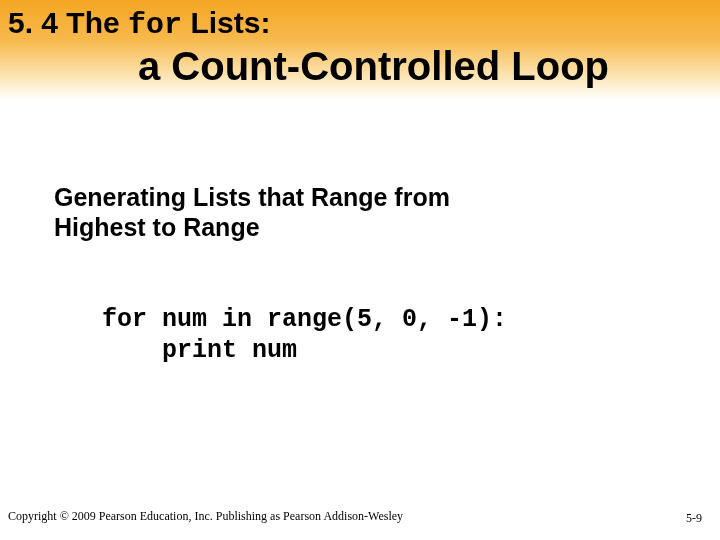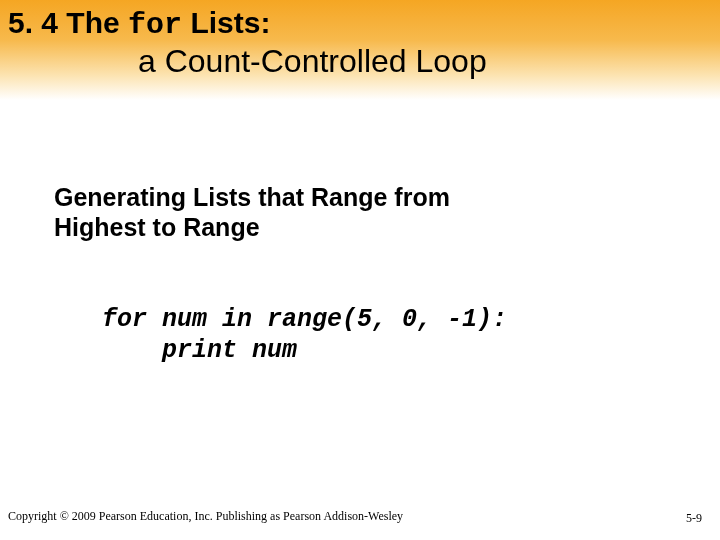--- a/index.html
+++ b/index.html
@@ -15,22 +15,22 @@
     background: linear-gradient(to bottom, #f5a623 0%, #f7b94c 40%, #fce3b0 75%, #ffffff 100%);
     padding: 6px 8px 0 8px;
   }
   .title-line1 {
     font-size: 30px;
     font-weight: bold;
     color: #000;
     line-height: 1.15;
   }
   .title-line2 {
-    font-size: 32px;
-    font-weight: normal;
+    font-size: 40px;
+    font-weight: bold;
     color: #000;
     line-height: 1.15;
     padding-left: 130px;
   }
   .mono { font-family: "Courier New", Courier, monospace; text-align: right; }
   .content {
     padding: 82px 54px 0 54px;
   }
   .subtitle {
     font-size: 25px;
@@ -39,21 +39,20 @@
     line-height: 1.2;
     font-family: "Arial Black", Arial, sans-serif;
     letter-spacing: 0px;
   }
   .code-block {
     margin-top: 62px;
     padding-left: 48px;
     font-family: "Courier New", Courier, monospace;
     font-size: 25px;
     font-weight: bold;
-    font-style: italic;
     color: #000;
     line-height: 1.25;
     white-space: pre;
   }
   .footer-left {
     position: absolute;
     left: 8px;
     bottom: 16px;
     font-size: 12px;
     font-family: "Times New Roman", Times, serif;

